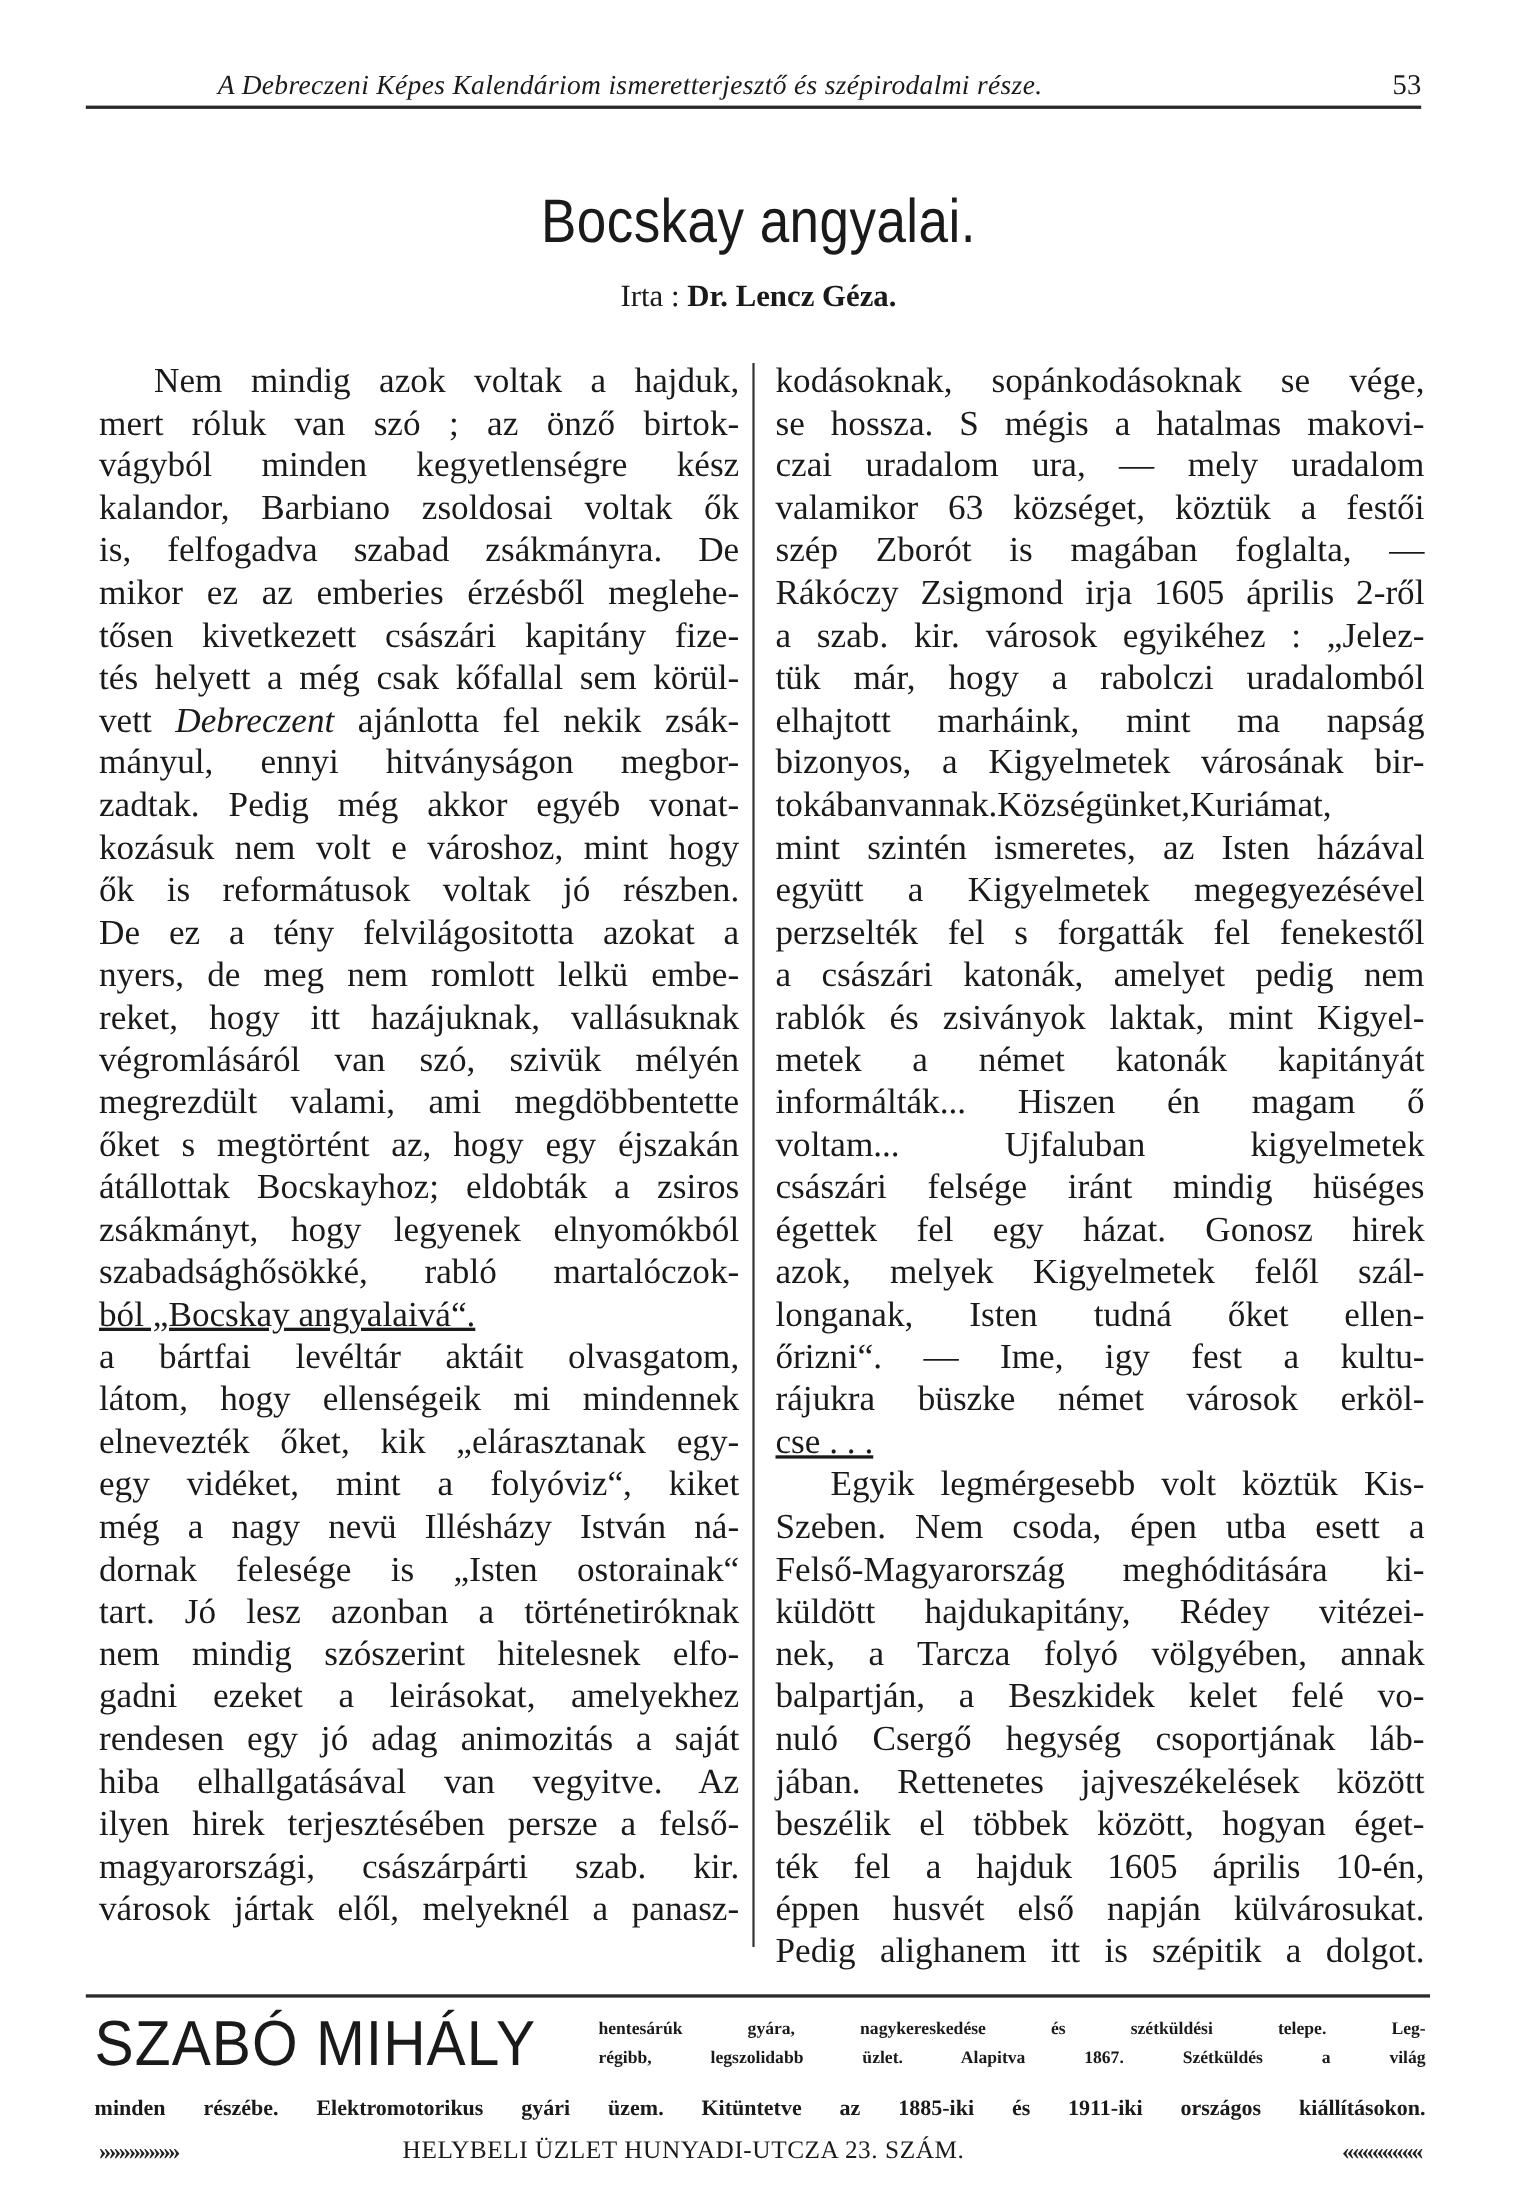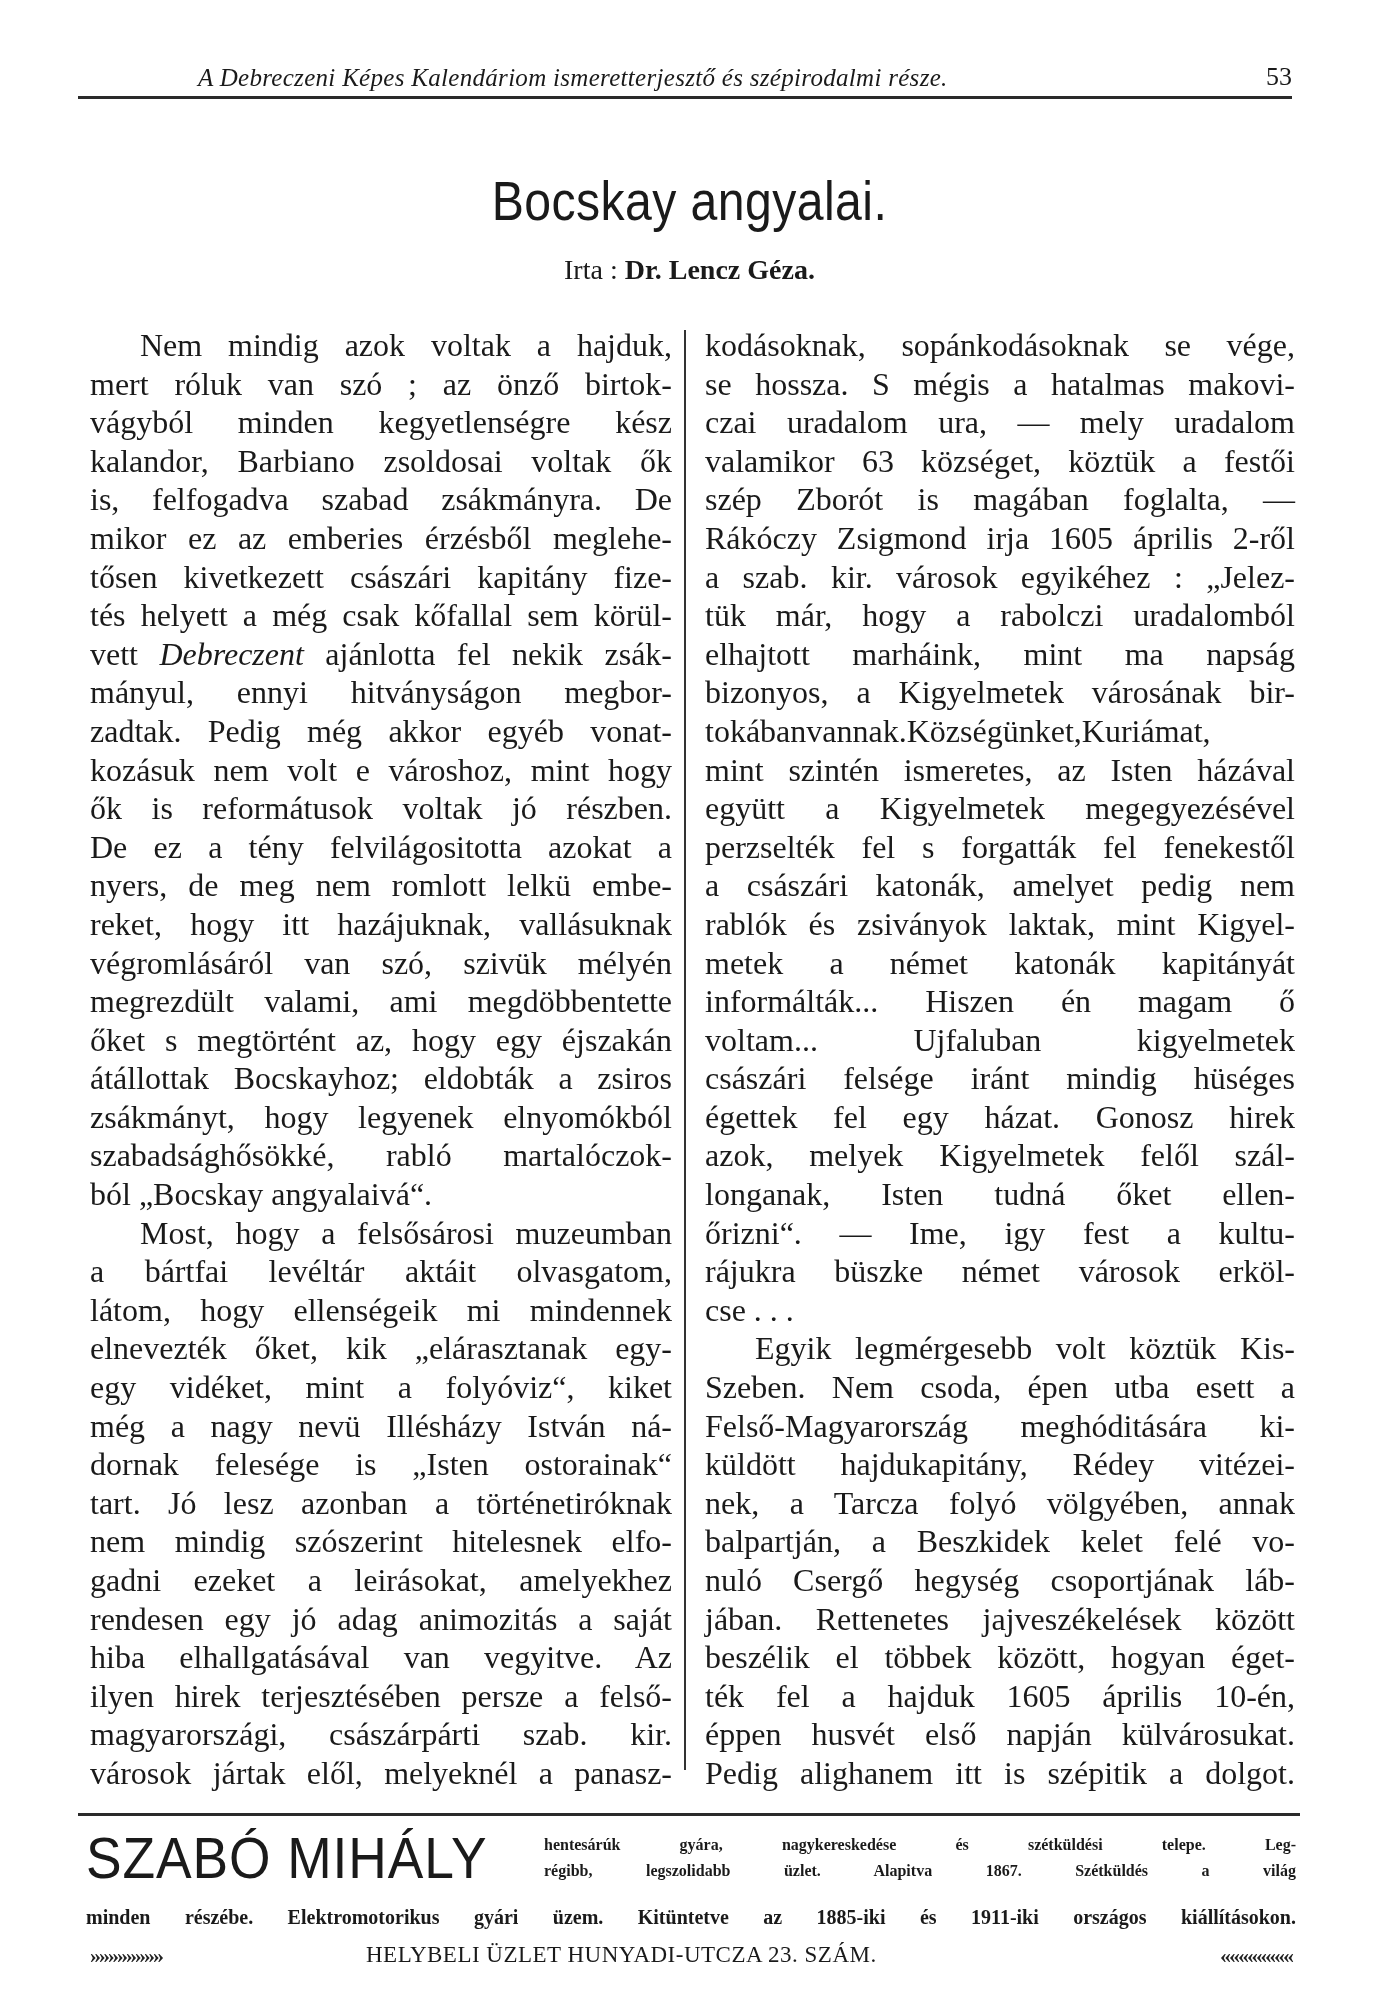--- a/index.html
+++ b/index.html
@@ -35,21 +35,21 @@
   .column {
     position: absolute; top: 326px; width: 582px;
     font-size: 32px; line-height: 38.6px;
   }
   .col-left { left: 90px; }
   .col-right { left: 705px; width: 590px; }
   .line {
     display: block; white-space: nowrap; text-align: justify; text-align-last: justify;
     height: 38.6px;
   }
-  .line.last { text-align-last: left; }
+  .line.last { text-align-last: left; text-decoration: underline; }
   .line.indent { padding-left: 50px; }
   .col-divider {
     position: absolute; left: 684px; top: 330px; width: 2px; height: 1440px;
     background: #333;
   }
   .rule-bottom {
     position: absolute; left: 78px; top: 1813px; width: 1222px; height: 3px;
     background: #2a2a2a;
   }
   .ad {
@@ -111,21 +111,20 @@
   <span class="line">De ez a tény felvilágositotta azokat a</span>
   <span class="line">nyers, de meg nem romlott lelkü embe-</span>
   <span class="line">reket, hogy itt hazájuknak, vallásuknak</span>
   <span class="line">végromlásáról van szó, szivük mélyén</span>
   <span class="line">megrezdült valami, ami megdöbbentette</span>
   <span class="line">őket s megtörtént az, hogy egy éjszakán</span>
   <span class="line">átállottak Bocskayhoz; eldobták a zsiros</span>
   <span class="line">zsákmányt, hogy legyenek elnyomókból</span>
   <span class="line">szabadsághősökké, rabló martalóczok-</span>
   <span class="line last">ból „Bocskay angyalaivá“.</span>
-  <span class="line indent">Most, hogy a felsősárosi muzeumban</span>
   <span class="line">a bártfai levéltár aktáit olvasgatom,</span>
   <span class="line">látom, hogy ellenségeik mi mindennek</span>
   <span class="line">elnevezték őket, kik „elárasztanak egy-</span>
   <span class="line">egy vidéket, mint a folyóviz“, kiket</span>
   <span class="line">még a nagy nevü Illésházy István ná-</span>
   <span class="line">dornak felesége is „Isten ostorainak“</span>
   <span class="line">tart. Jó lesz azonban a történetiróknak</span>
   <span class="line">nem mindig szószerint hitelesnek elfo-</span>
   <span class="line">gadni ezeket a leirásokat, amelyekhez</span>
   <span class="line">rendesen egy jó adag animozitás a saját</span>

